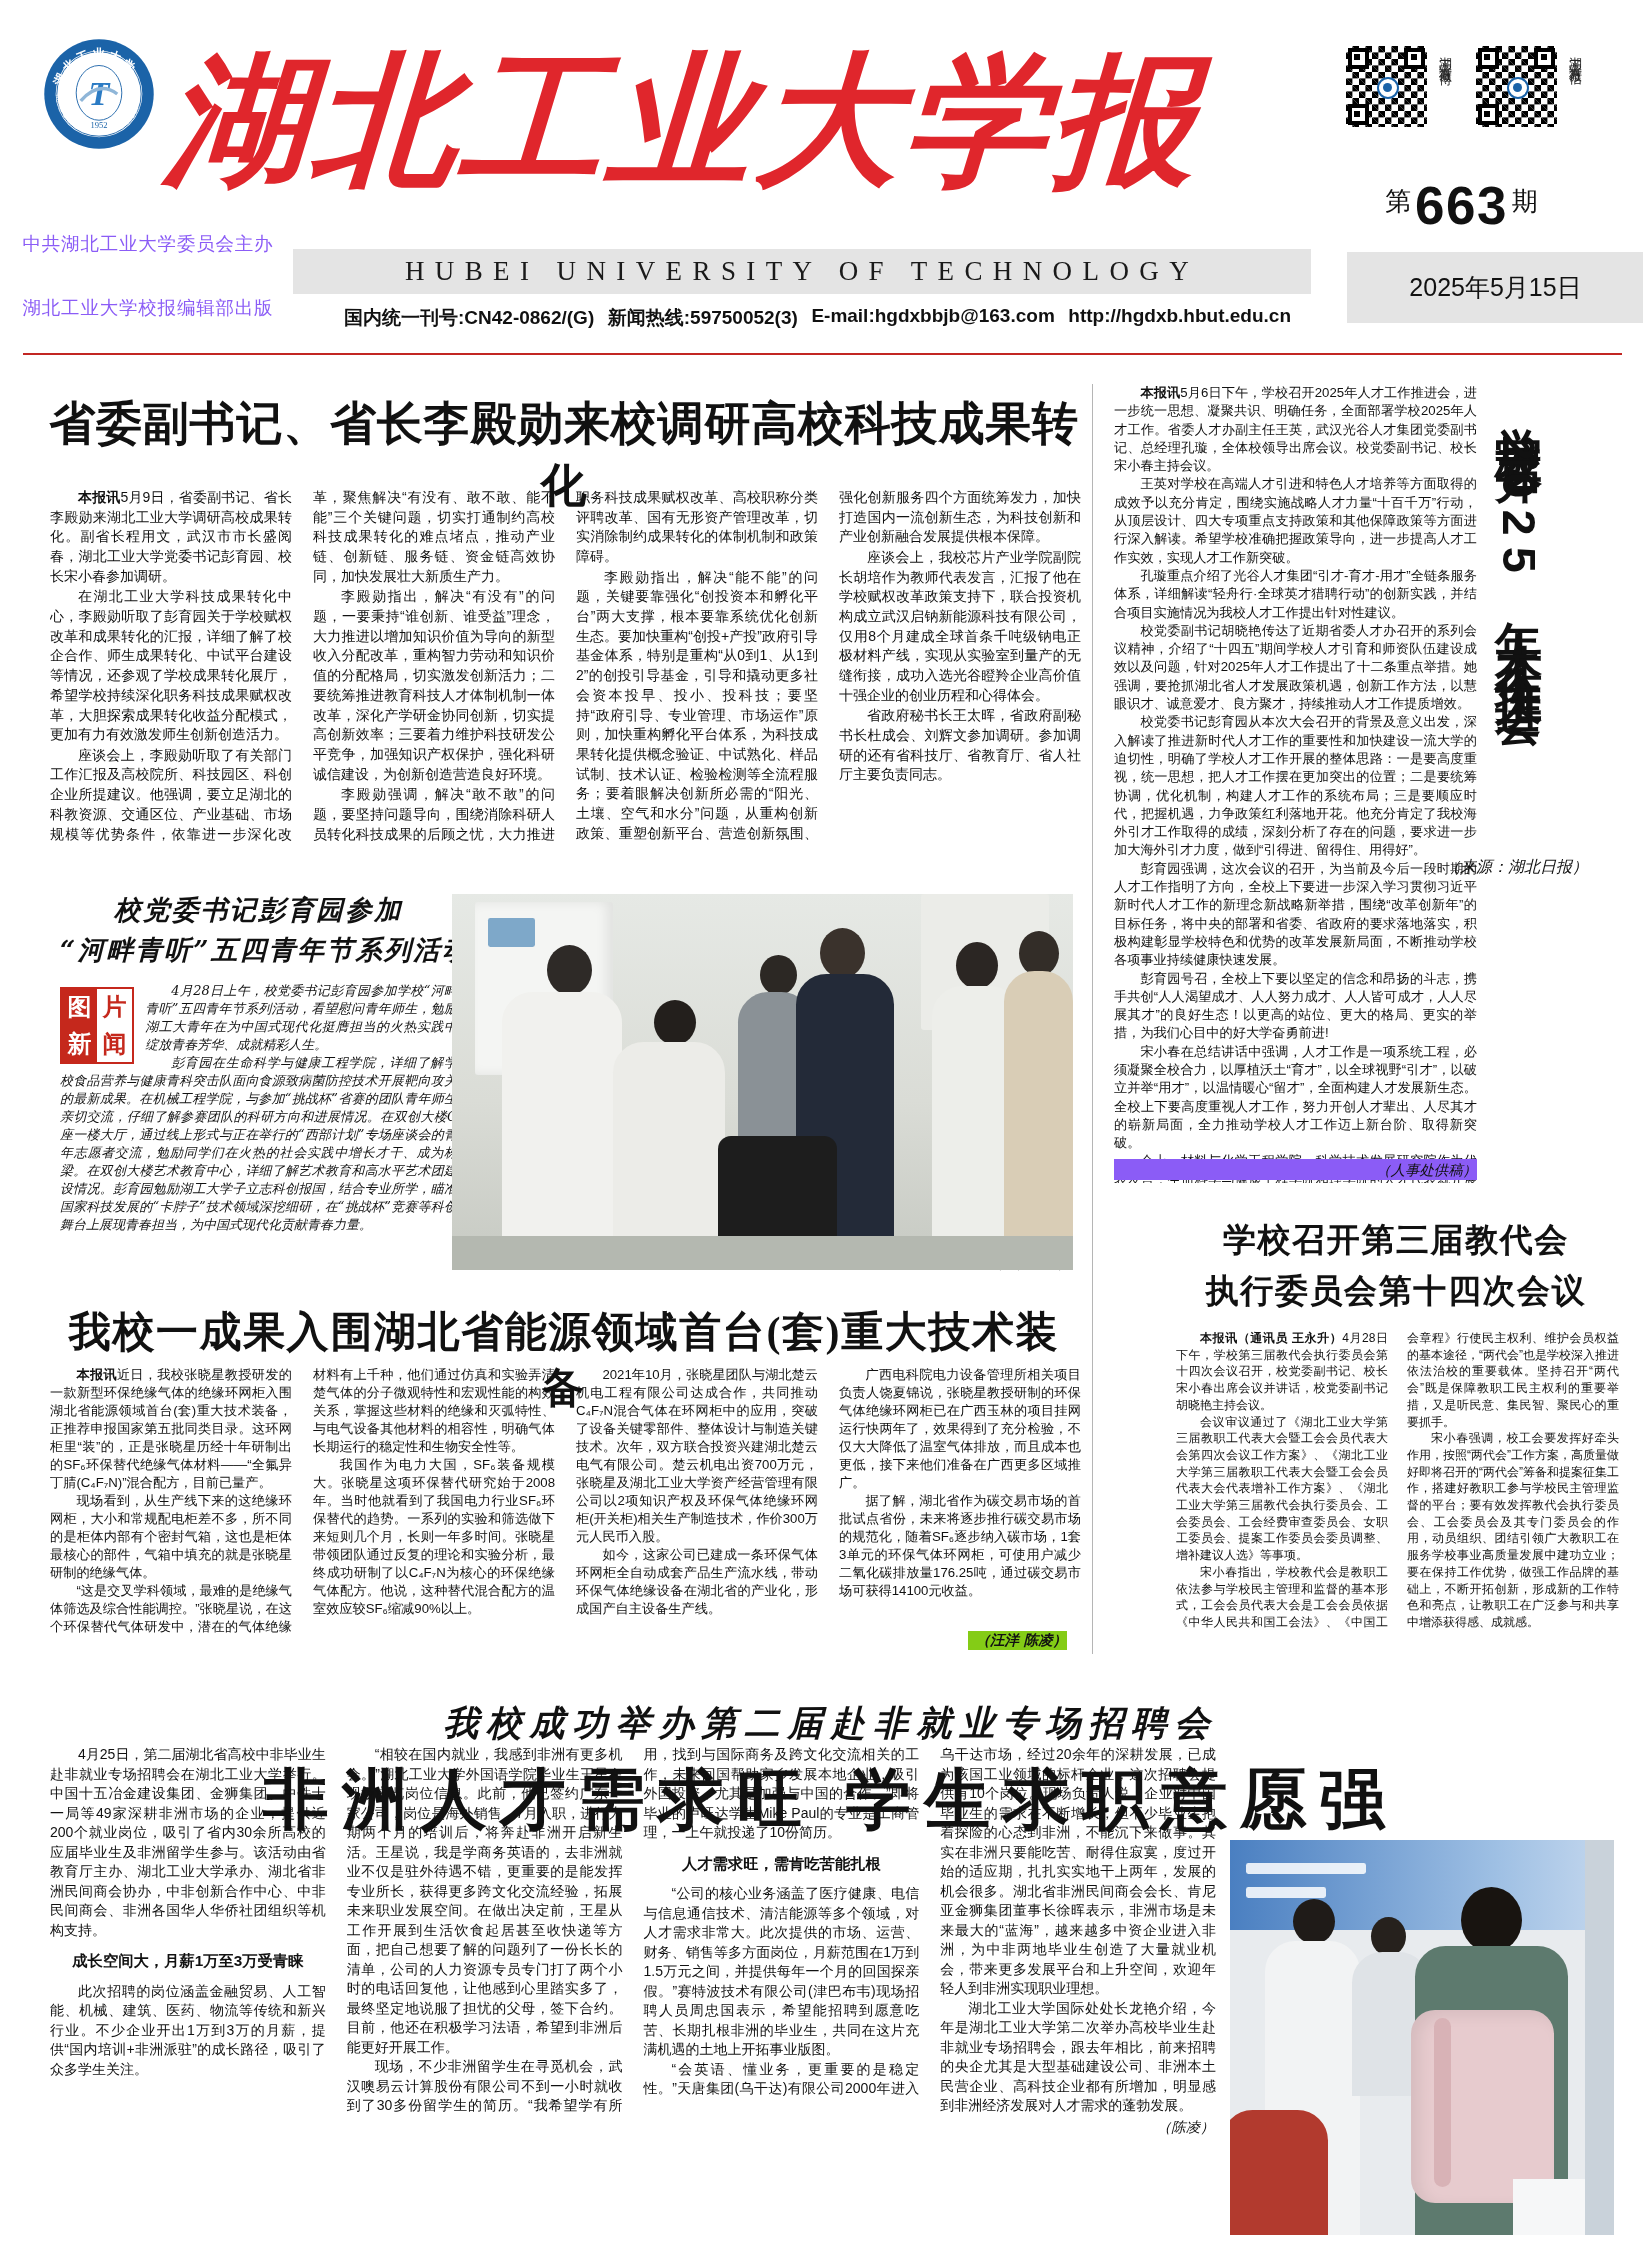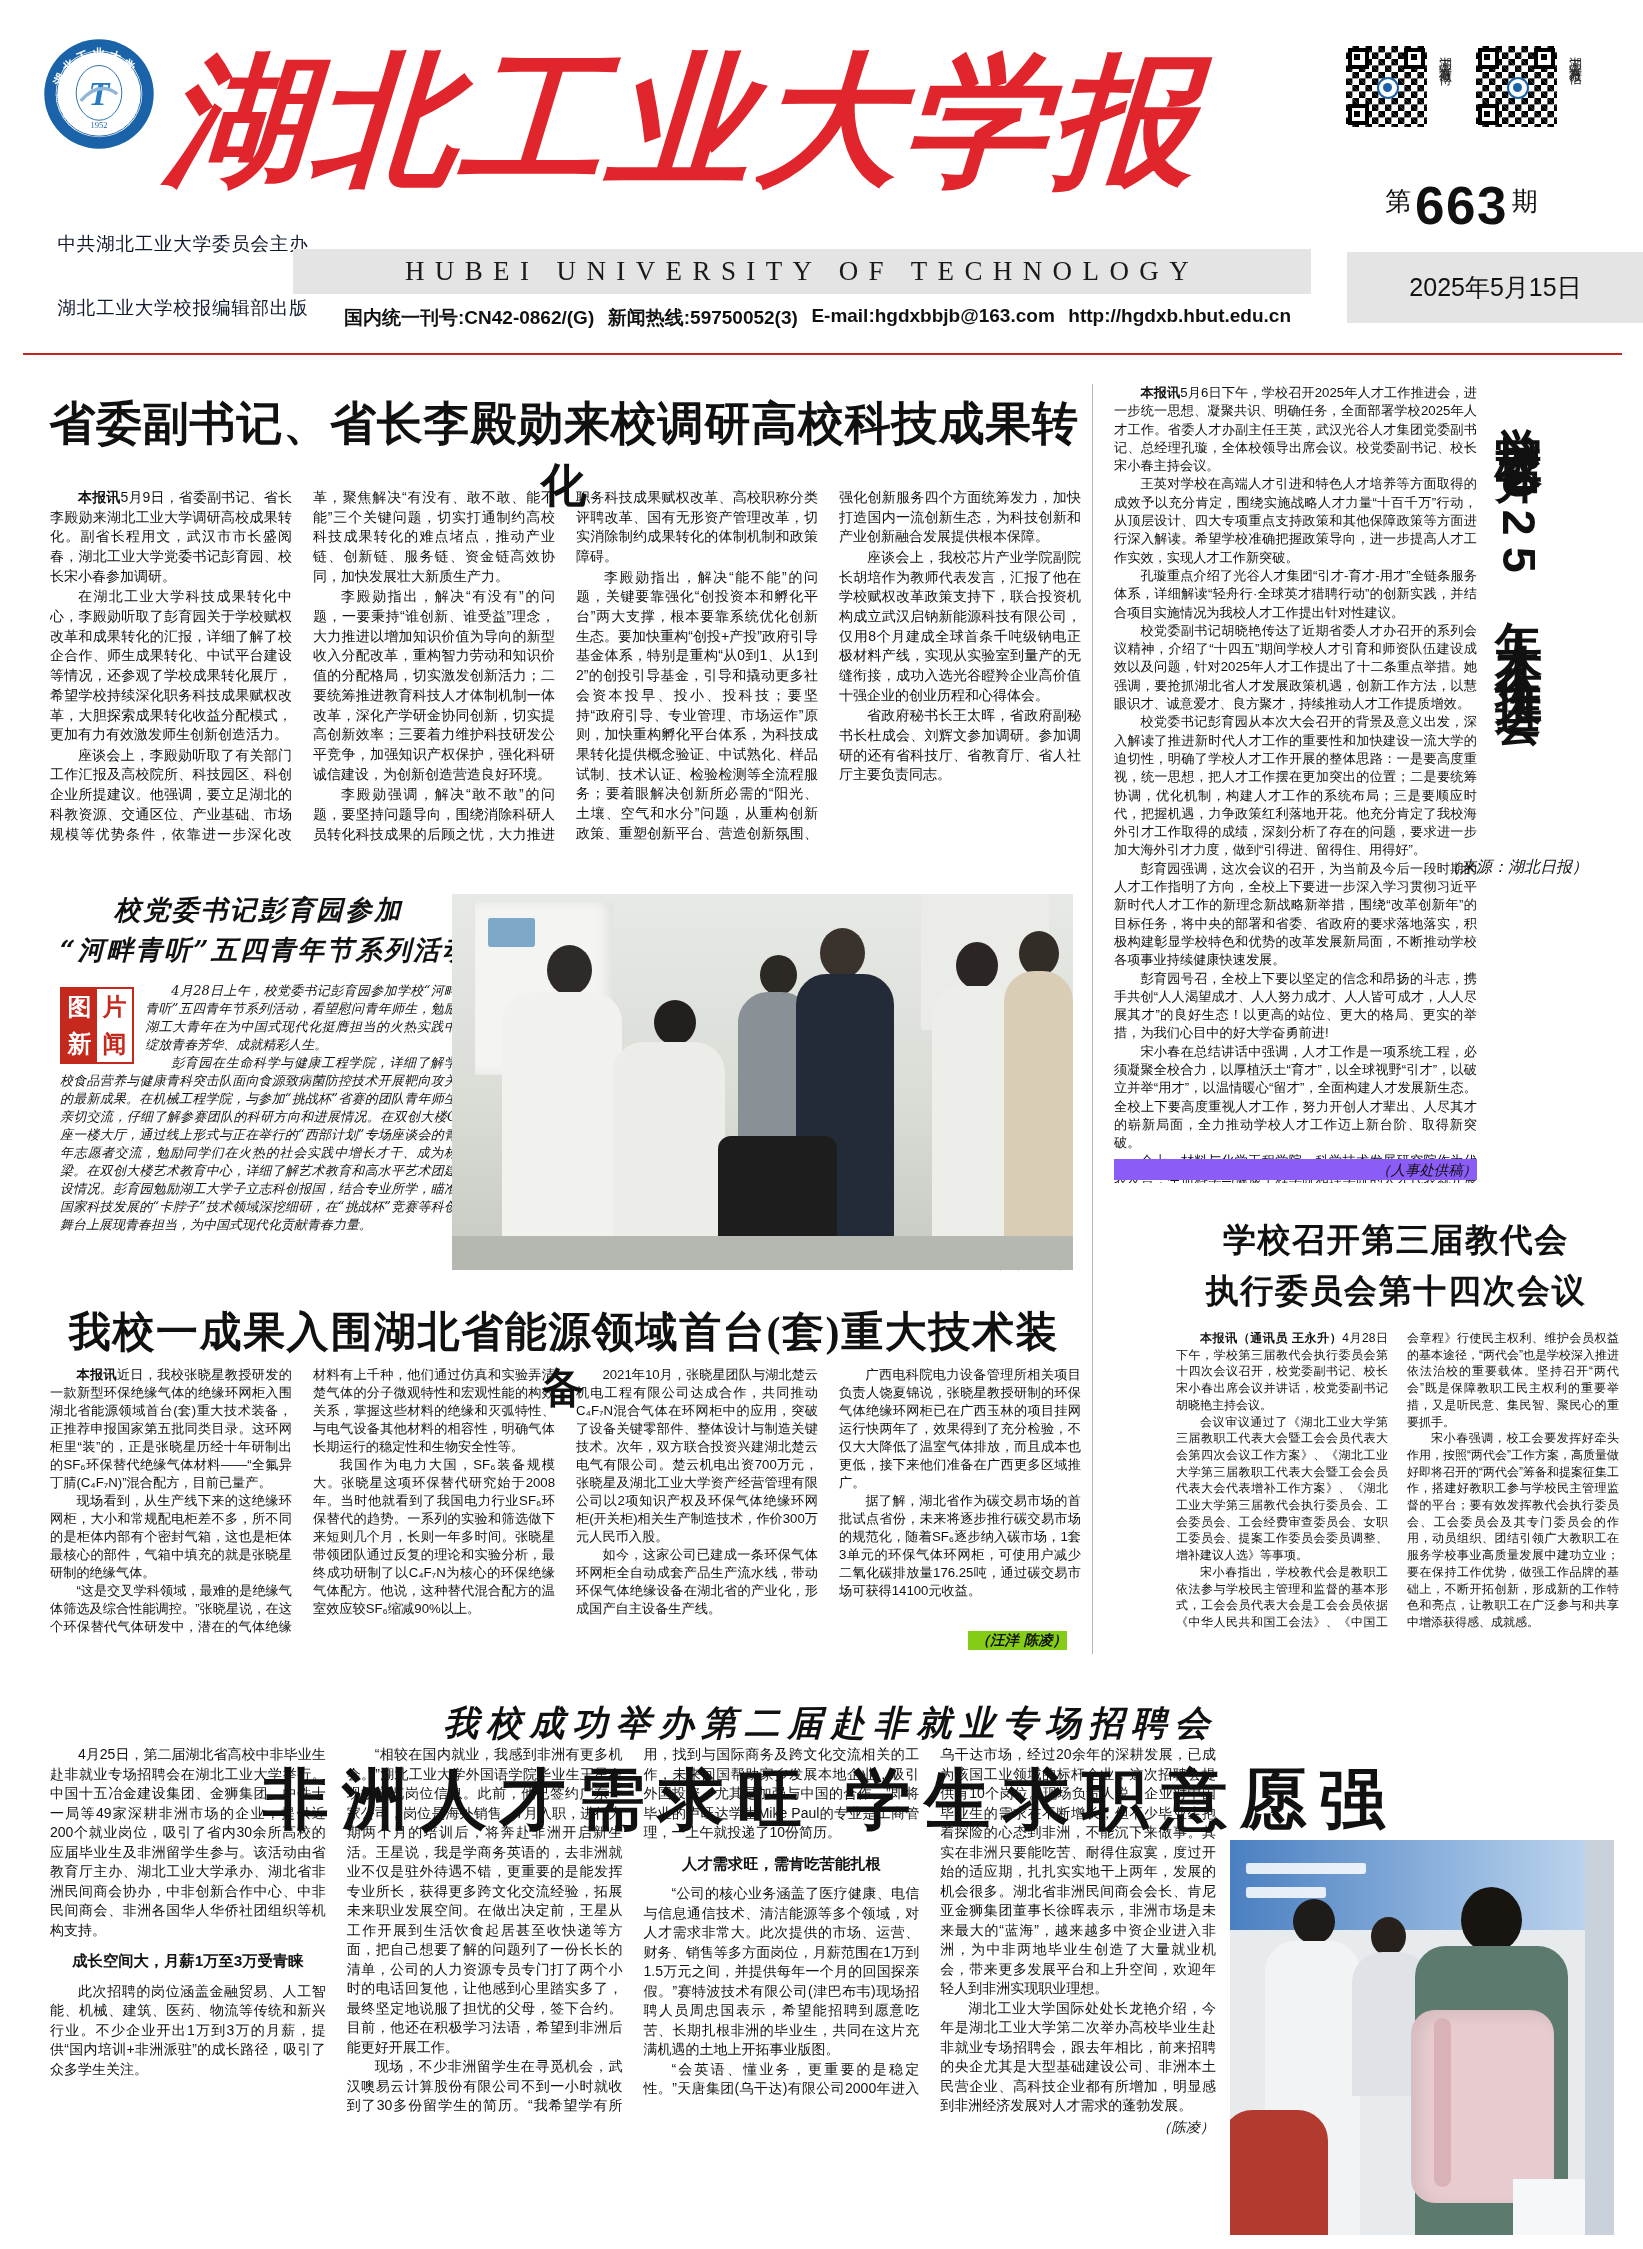--- a/index.html
+++ b/index.html
@@ -6,21 +6,21 @@
     --accent_red:#c22623; --title_red:#e0262c; --badge_red:#c5281c;
     --logo_blue:#1b63a8; --banner_blue:#4a7fc1;
   }
   *{margin:0;padding:0;box-sizing:border-box}
   html,body{background:#9a9a9a;}
   body{font-family:"Liberation Sans",sans-serif;color:#111;}
   .page{position:relative;width:1644px;height:2250px;background:#fff;margin:0 auto;overflow:hidden;}
 
   
   .logo{position:absolute;left:42px;top:37px;width:114px;height:114px;}
-  .sponsor{position:absolute;left:22.5px;top:231px;width:321px;font-size:18.5px;color:#0f172a;text-align:center;}
+  .sponsor{position:absolute;left:22.5px;top:231px;width:321px;font-size:18.5px;color:#8b5cf6;}
   .sponsor div{margin-bottom:39px;letter-spacing:0.8px;}
   .paper-title{position:absolute;left:165px;top:14.4px;width:1180px;height:225px;
     font-family:"DejaVu Serif",serif;font-weight:bold;font-style:italic;
     font-size:143px;line-height:213px;color:var(--title_red);letter-spacing:4.8px;
     transform:skewX(-3deg);white-space:nowrap;}
   .en-bar{position:absolute;left:293px;top:249px;width:1018px;height:45px;background:#e4e4e4;
     font-family:"Liberation Serif",serif;font-size:27px;line-height:45px;text-align:center;
     letter-spacing:10.4px;color:#1a1a1a;}
   .info-line{position:absolute;left:344px;top:305px;width:947px;display:flex;justify-content:space-between;
     font-size:19px;font-weight:bold;color:#111;}

